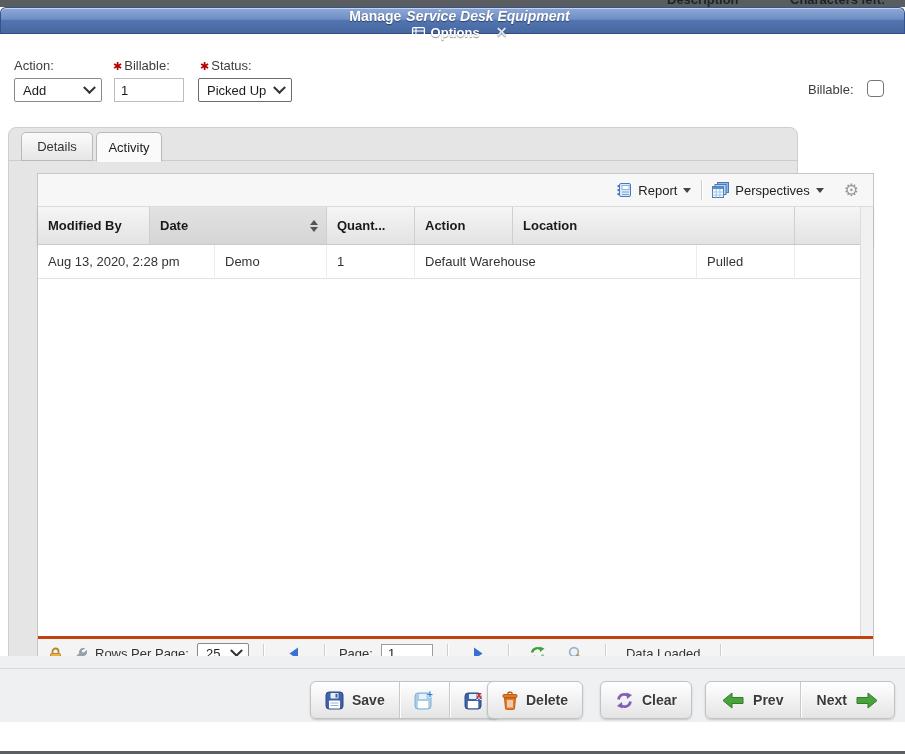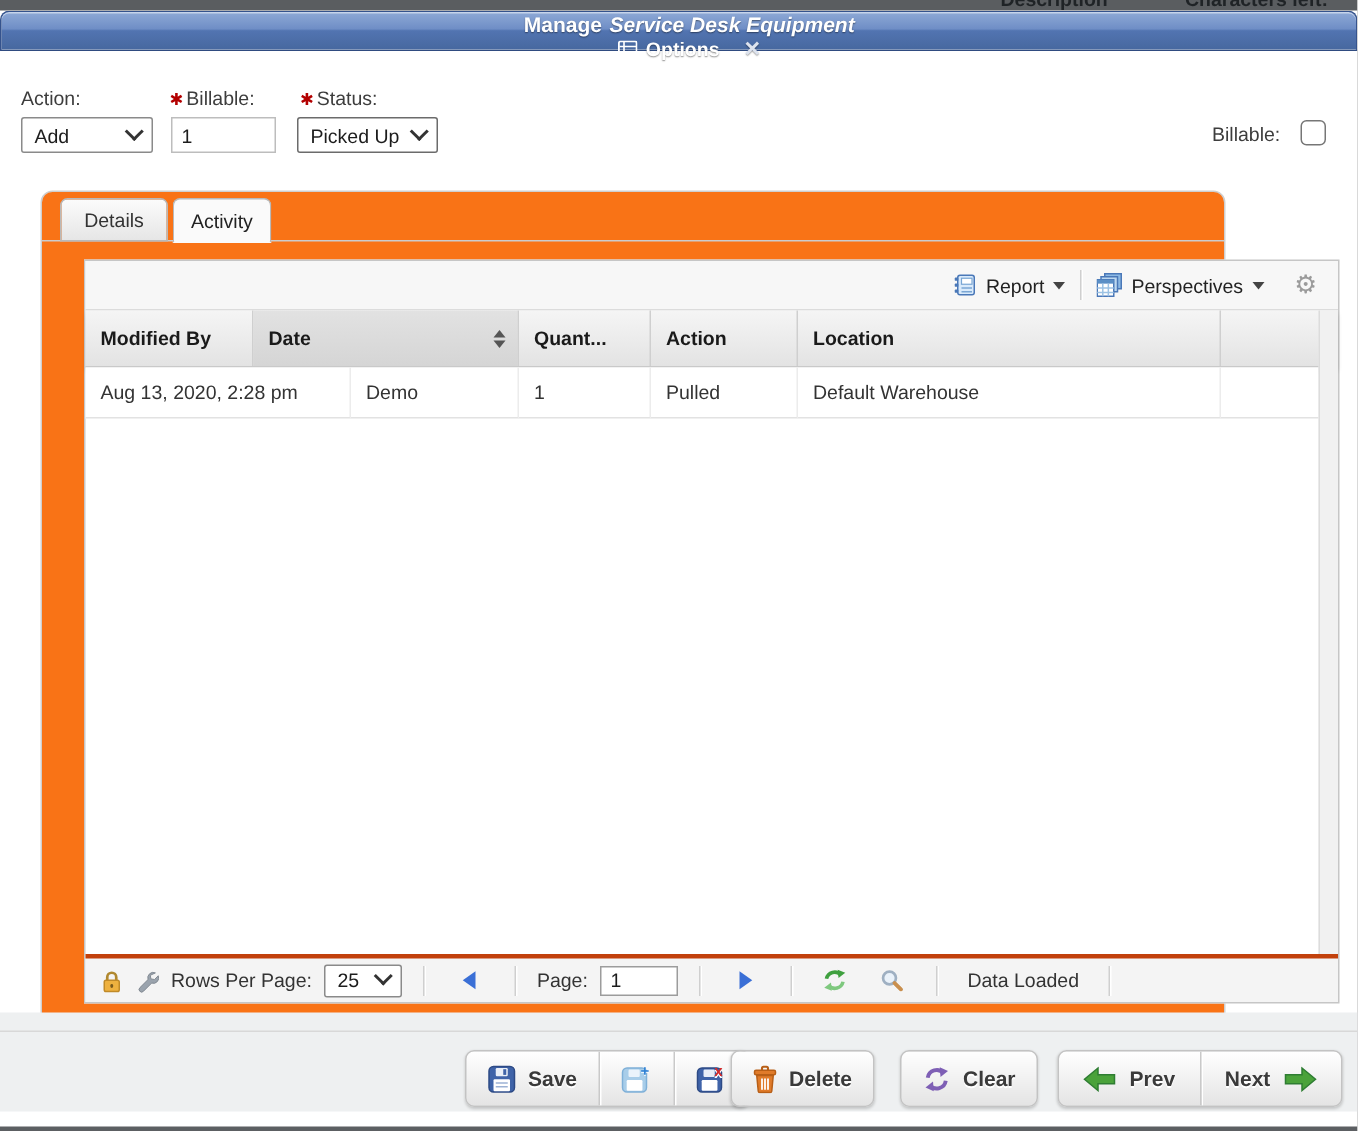--- a/index.html
+++ b/index.html
@@ -31,22 +31,22 @@
     border-radius:2px;display:flex;align-items:center;justify-content:space-between;
     padding:0 7px 0 8px;font-size:13px;color:#1c1c1c;cursor:pointer;}
   .chev{width:7px;height:7px;border-right:2px solid #333;border-bottom:2px solid #333;
     transform:rotate(45deg) translate(-2px,-2px);flex:0 0 auto;}
   .text-input{position:absolute;height:24px;box-sizing:border-box;border:1px solid #bdbdbd;
     font-size:13px;color:#1c1c1c;padding:0 6px;font-family:"Liberation Sans",sans-serif;background:#fff;}
   .checkbox{position:absolute;width:17px;height:17px;box-sizing:border-box;background:#fff;
     border:1px solid #767676;border-radius:4px;cursor:pointer;}
 
   
-  .panel{position:absolute;left:27px;top:127px;width:790px;height:560px;box-sizing:border-box;
-    background:#f97316;border:1px solid #cfcfcf;border-radius:8px;}
+  .panel{position:absolute;left:8px;top:127px;width:790px;height:560px;box-sizing:border-box;
+    background:#e5e5e5;border:1px solid #cfcfcf;border-radius:8px;}
   .tabstrip{position:absolute;left:0;top:4px;width:100%;height:29px;border-bottom:1px solid #cccccc;box-sizing:border-box;}
   .tab{position:absolute;top:0;height:29px;box-sizing:border-box;display:flex;align-items:center;justify-content:center;
     font-size:13px;color:#333;border:1px solid #b9b9b9;border-radius:5px 5px 0 0;cursor:pointer;
     background:linear-gradient(#fbfbfb,#e6e6e6);}
   .tab.active{background:#fafafa;border-bottom-color:#fafafa;color:#222;}
 
   
   .grid{position:absolute;left:28px;top:45px;width:837px;height:496px;box-sizing:border-box;
     background:#fff;border:1px solid #c6c6c6;}
   .grid-toolbar{position:absolute;left:0;top:0;right:0;height:33px;box-sizing:border-box;
@@ -75,21 +75,21 @@
 
   .grid-pager{position:absolute;left:0;right:0;bottom:0;height:32px;box-sizing:border-box;
     background:#f4f4f4;border-top:3px solid #c2410c;display:flex;align-items:center;gap:8px;padding:0 10px;font-size:13px;color:#333;}
   .pager-sep{width:1px;height:20px;background:#cfcfcf;box-shadow:1px 0 0 #fff;margin:0 6px;}
   .pager-select{position:static;height:22px;width:52px;}
   .page-input{position:static;height:20px;width:52px;border:1px solid #9c9c9c;}
   .pager-arrow{width:12px;height:14px;cursor:pointer;display:flex;align-items:center;justify-content:center;margin:0 10px;}
   .icon-btn{background:none;border:none;padding:0;cursor:pointer;display:flex;align-items:center;}
 
   
-  .footer{position:absolute;left:0;top:675px;width:905px;height:66px;background:#eef0f1;}
+  .footer{position:absolute;left:0;top:656px;width:905px;height:66px;background:#eef0f1;}
   .footer-line{position:absolute;left:0;top:12px;width:100%;border-top:1px solid #d8d8d8;}
   .btn-group{position:absolute;top:25px;height:38px;display:flex;box-sizing:border-box;
     border:1px solid #c3c3c3;border-radius:6px;background:linear-gradient(#ffffff,#e4e4e4);
     box-shadow:0 1px 2px rgba(0,0,0,.18);overflow:hidden;}
   .fbtn{display:flex;align-items:center;justify-content:center;gap:8px;padding:0 14px;cursor:pointer;
     font-size:14px;font-weight:bold;color:#3a3a3a;text-shadow:0 1px 0 #fff;border:none;background:none;
     font-family:"Liberation Sans",sans-serif;}
   .fbtn + .fbtn{border-left:1px solid #c9c9c9;box-shadow:inset 1px 0 0 #fff;}
   .bottom-edge{position:absolute;left:0;bottom:0;width:905px;height:3px;background:#5c5f62;}
 </style>
@@ -210,22 +210,22 @@
           </div>
         <div class="hcell" style="flex:1;border-right:none;">
             <span></span>
           </div>
       </div>
 
       <div class="grid-row">
         <div class="rcell" style="width:177px;">Aug 13, 2020, 2:28 pm</div>
         <div class="rcell" style="width:112px;">Demo</div>
         <div class="rcell" style="width:88px;">1</div>
+        <div class="rcell" style="width:282px;">Default Warehouse</div>
         <div class="rcell" style="width:98px;">Pulled</div>
-        <div class="rcell" style="width:282px;">Default Warehouse</div>
         <div class="rcell" style="flex:1;border-right:none;"></div>
       </div>
 
       <div class="scroll-track"></div>
 
       <div class="grid-pager">
         <span class="icon-btn">
           <svg width="15" height="16" viewBox="0 0 15 16">
               <path d="M4.5 8V5.5a3 3 0 0 1 6 0V8" fill="none" stroke="#b0882f" stroke-width="1.8"></path>
               <rect x="2.5" y="7.5" width="10" height="7.5" rx="1.2" fill="#eeb13f" stroke="#c08a28"></rect>

